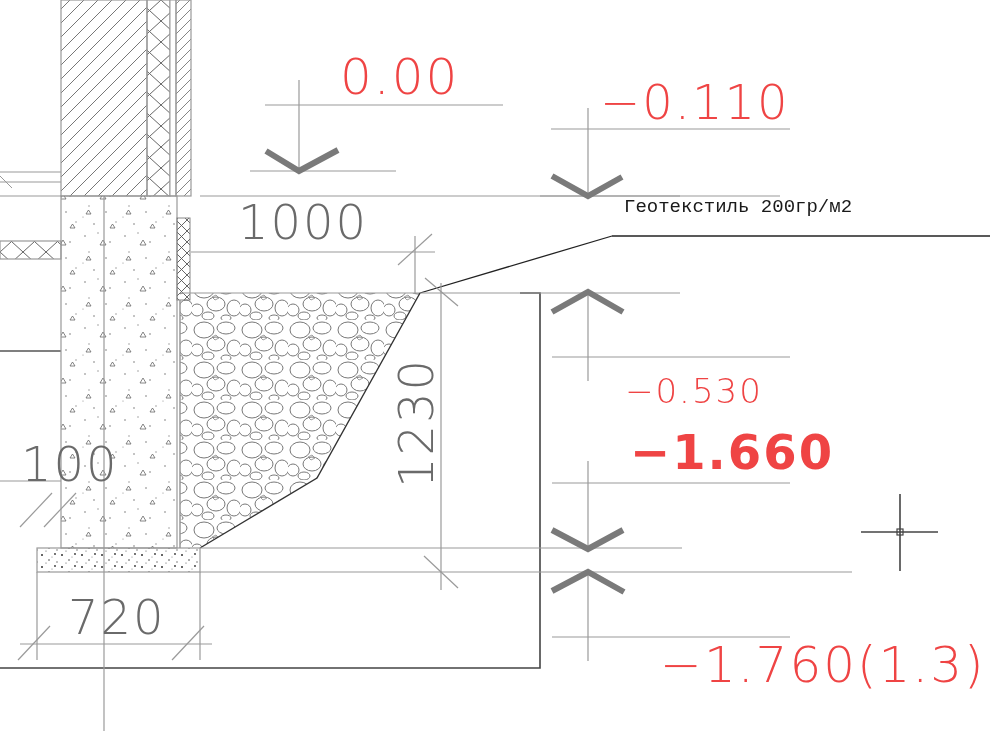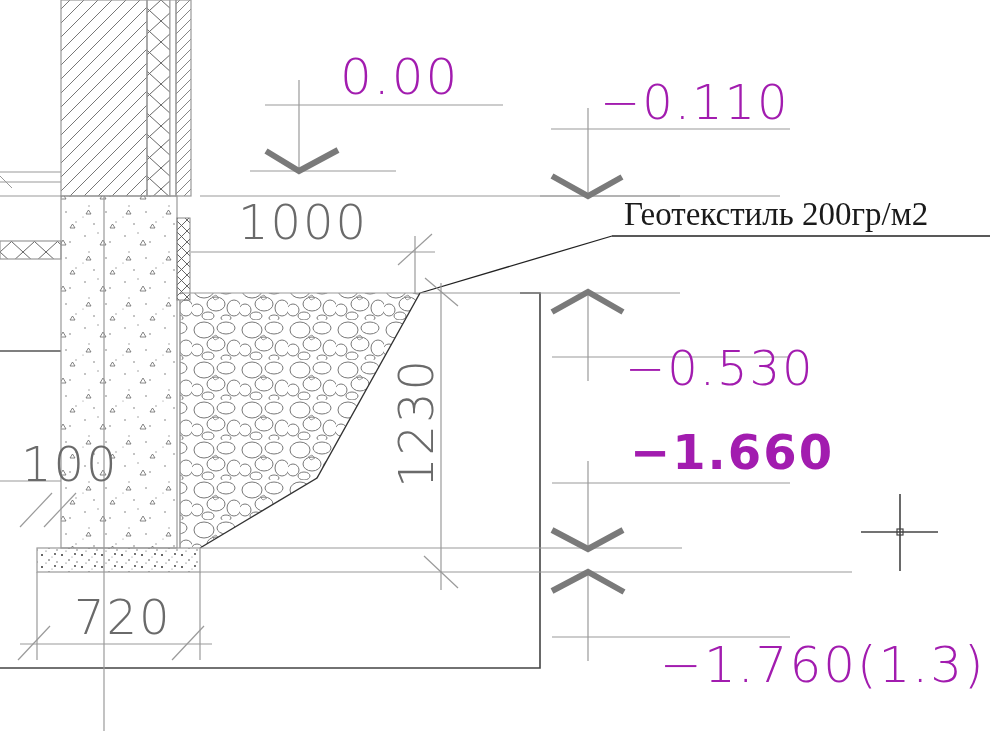--- a/index.html
+++ b/index.html
@@ -1,20 +1,20 @@
 <!DOCTYPE html>
 <html><head>
 <meta charset="utf-8">
 <style>
   html, body { margin:0; padding:0; background:#ffffff; }
   body { width:1000px; height:731px; overflow:hidden; position:relative; }
   #canvas { position:absolute; left:0; top:0; width:1000px; height:731px; }
-  .dimtext { position:absolute; font-family:"DejaVu Sans", sans-serif; font-weight:200; color:#a21caf; letter-spacing:2px; transform-origin:left top; line-height:1; white-space:nowrap; }
+  .dimtext { position:absolute; font-family:"DejaVu Sans", sans-serif; font-weight:200; color:#ef4444; letter-spacing:2px; transform-origin:left top; line-height:1; white-space:nowrap; }
   .dimtext.dark { color:#6a6a6a; }
-  .geo { position:absolute; left:624px; top:198px; font-family:Liberation Serif, serif; font-size:33px; color:#1a1a1a; white-space:nowrap; line-height:1; }
+  .geo { position:absolute; left:624px; top:198px; font-family:Liberation Mono, monospace; font-size:19px; color:#1a1a1a; white-space:nowrap; line-height:1; }
 </style>
 </head>
 <body>
 
 <svg id="canvas" viewBox="0 0 1000 731" xmlns="http://www.w3.org/2000/svg">
   <defs>
     <pattern id="brickHatch" patternUnits="userSpaceOnUse" width="14" height="14" patternTransform="rotate(0)">
       <path d="M0,14 L14,0 M-4,4 L4,-4 M10,18 L18,10" stroke="#777" stroke-width="1"></path>
     </pattern>
     <pattern id="xHatch" patternUnits="userSpaceOnUse" width="23" height="21">
@@ -148,22 +148,22 @@
 
   <g stroke="#444" stroke-width="1.6">
     <line x1="861" y1="532" x2="938" y2="532"></line>
     <line x1="900" y1="494" x2="900" y2="571"></line>
     <rect x="897" y="529" width="6" height="6" fill="none" stroke-width="1.2"></rect>
   </g>
 </svg>
 
 <div class="dimtext" style="left:340px; top:52px; font-size:50px;">0.00</div>
 <div class="dimtext" style="left:600px; top:78px; font-size:48px;">−0.110</div>
-<div class="dimtext" style="left:625px; top:344px; font-size:48px;text-align:center;">−0.530</div>
+<div class="dimtext" style="left:625px; top:374px; font-size:34px;text-align:center;">−0.530</div>
 <div class="dimtext" style="left:630px; top:428px; font-size:48px;font-weight:bold;">−1.660</div>
 <div class="dimtext" style="left:660px; top:640px; font-size:50px;">−1.760(1.3)</div>
 
 <div class="dimtext dark" style="left:238px; top:198px; font-size:48px;">1000</div>
 <div class="dimtext dark" style="left:392px; top:488px; font-size:48px; transform:rotate(-90deg);">1230</div>
 <div class="dimtext dark" style="left:21px; top:440px; font-size:48px;">100</div>
-<div class="dimtext dark" style="left:68px; top:593px; font-size:48px;margin-left:6px;">720</div>
+<div class="dimtext dark" style="left:68px; top:593px; font-size:48px;">720</div>
 
 <div class="geo">Геотекстиль 200гр/м2</div>
 
 </body></html>

